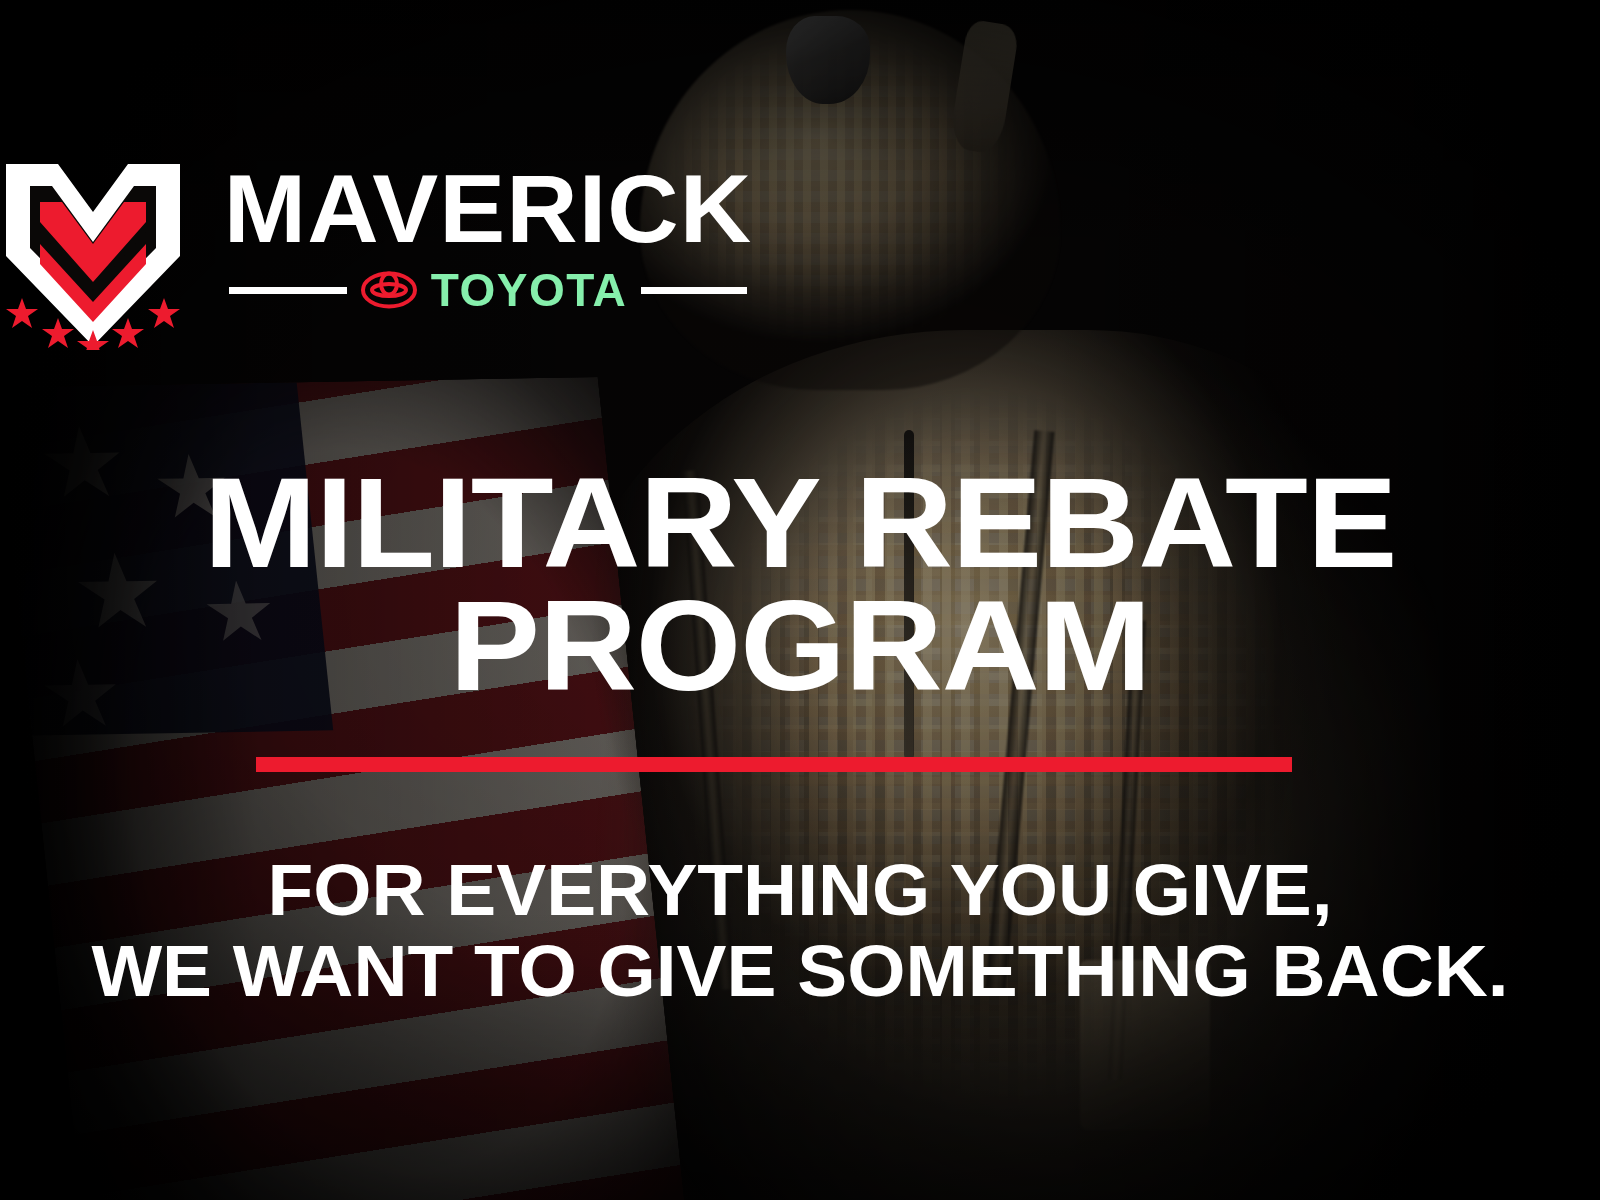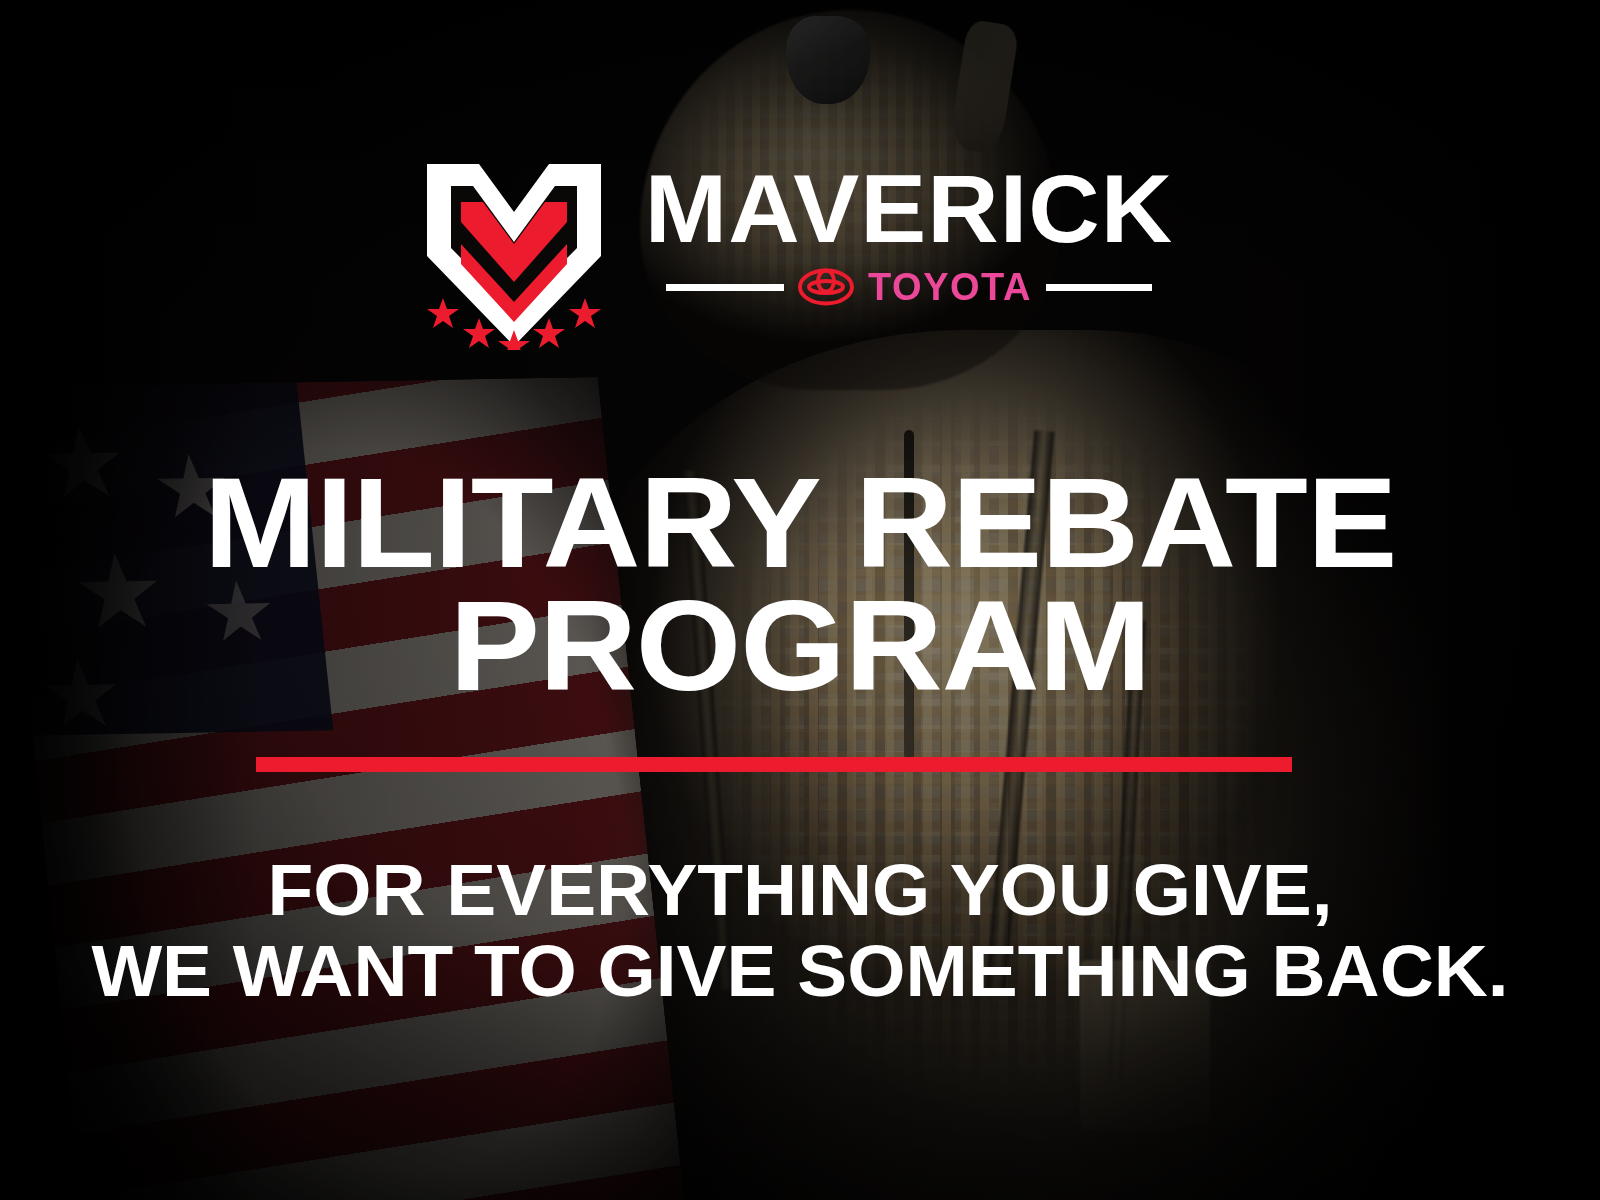--- a/index.html
+++ b/index.html
@@ -199,21 +199,21 @@
     z-index: 5;
   }
 
   
   .logo-lockup {
     position: absolute;
     left: 0;
     top: 160px;
     width: 1600px;
     display: flex;
-    justify-content: center;
+    justify-content: flex-start;
     align-items: flex-start;
     gap: 32px;
   }
 
   .emblem {
     position: relative;
     width: 186px;
     height: 190px;
     flex: none;
   }
@@ -253,24 +253,24 @@
   .rule-right { width: 106px; }
   .toyota-mark {
     width: 56px;
     height: 40px;
     flex: none;
     display: block;
   }
   .toyota-word {
     font-family: "Liberation Sans", sans-serif;
     font-weight: 700;
-    font-size: 38px;
+    font-size: 46px;
     line-height: 1;
     letter-spacing: 1.5px;
-    color: #ec4899;
+    color: #86efac;
     white-space: nowrap;
   }
 
   
   .headline {
     position: absolute;
     left: 0;
     top: 462px;
     width: 1600px;
     text-align: center;

